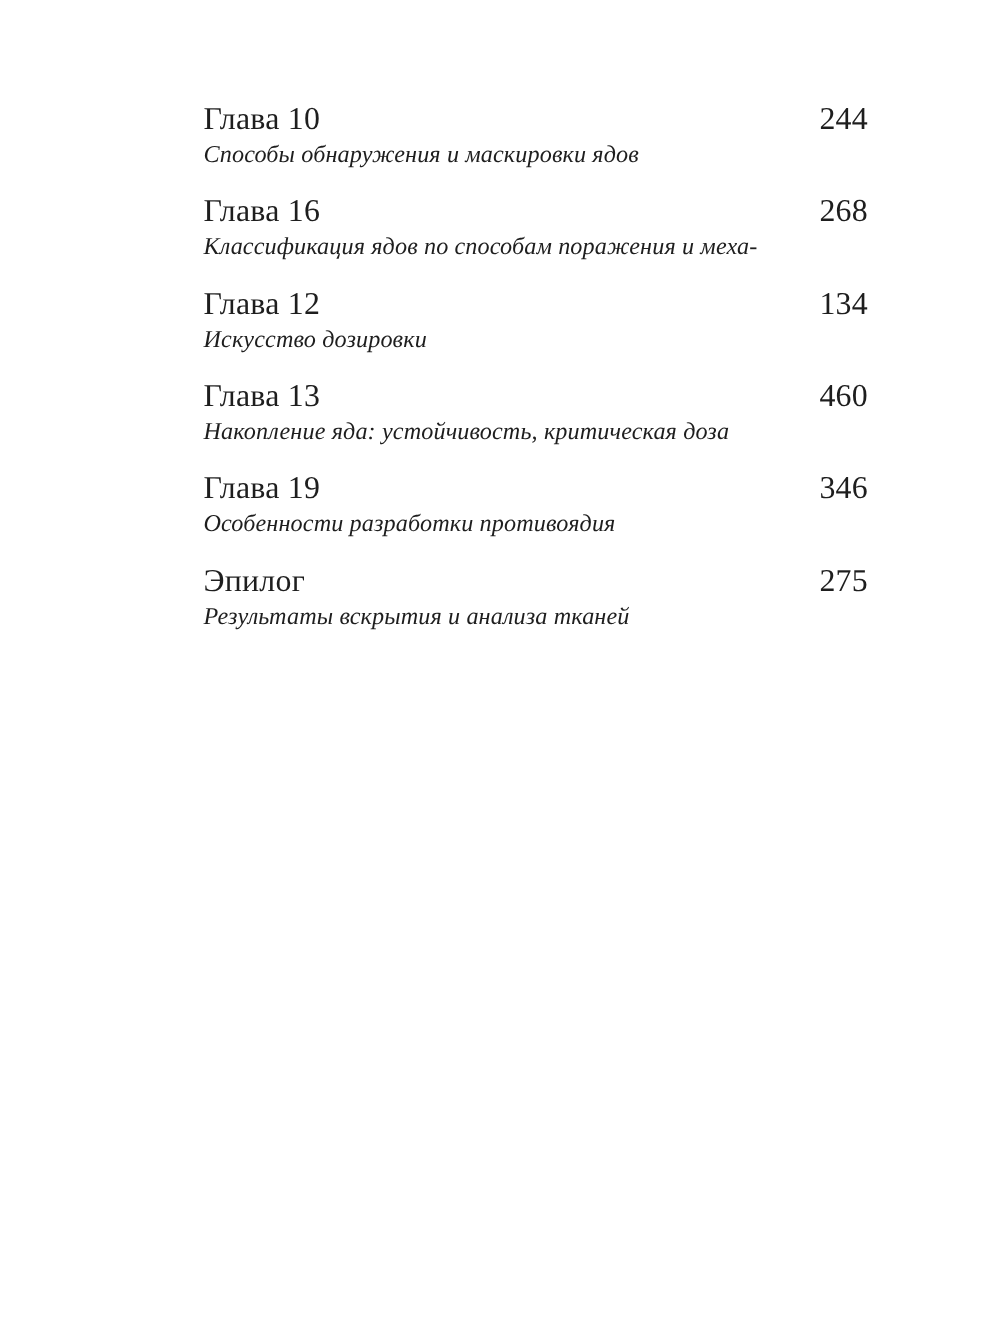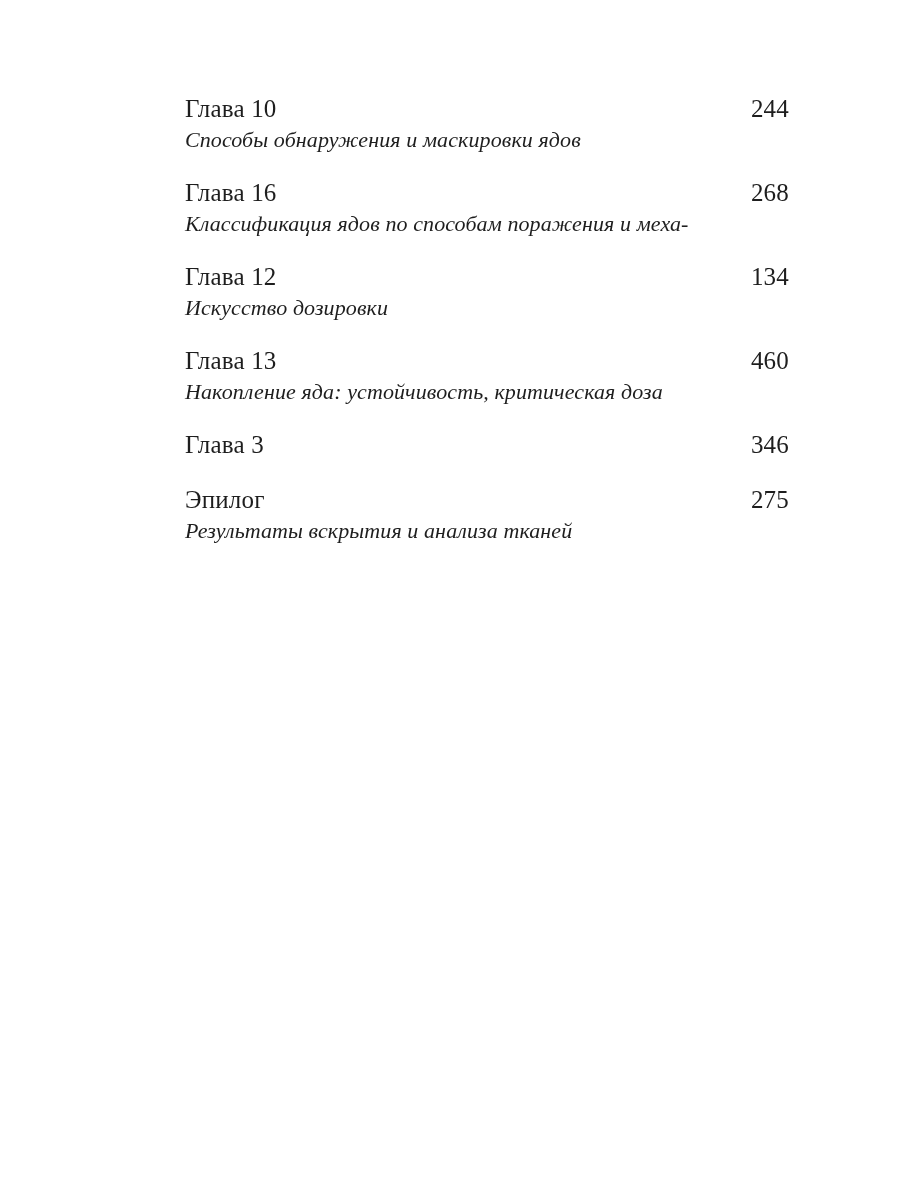--- a/index.html
+++ b/index.html
@@ -26,21 +26,21 @@
     left: 185px;
     width: 604px;
   }
   .toc-entry {
     margin: 0 0 22px 0;
   }
   .entry-head {
     display: flex;
     justify-content: space-between;
     align-items: center;
-    font-size: 25px;
+    font-size: 29px;
     line-height: 33px;
     letter-spacing: 0.2px;
   }
   .entry-label {
     white-space: nowrap;
   }
   .entry-page {
     white-space: nowrap;
     font-variant-numeric: lining-nums;
   }
@@ -95,22 +95,25 @@
         <span class="entry-label">Глава 13</span>
         <span class="entry-page">460</span>
       </div>
       <div class="entry-subtitle">
         <div class="subtitle-line">Накопление яда: устойчивость, критическая доза</div>
       </div>
     </div>
 
     <div class="toc-entry">
       <div class="entry-head">
-        <span class="entry-label">Глава 3</span>
+        <span class="entry-label">Глава 19</span>
         <span class="entry-page">346</span>
+      </div>
+      <div class="entry-subtitle">
+        <div class="subtitle-line">Особенности разработки противоядия</div>
       </div>
     </div>
 
     <div class="toc-entry">
       <div class="entry-head">
         <span class="entry-label">Эпилог</span>
         <span class="entry-page">275</span>
       </div>
       <div class="entry-subtitle">
         <div class="subtitle-line">Результаты вскрытия и анализа тканей</div>

